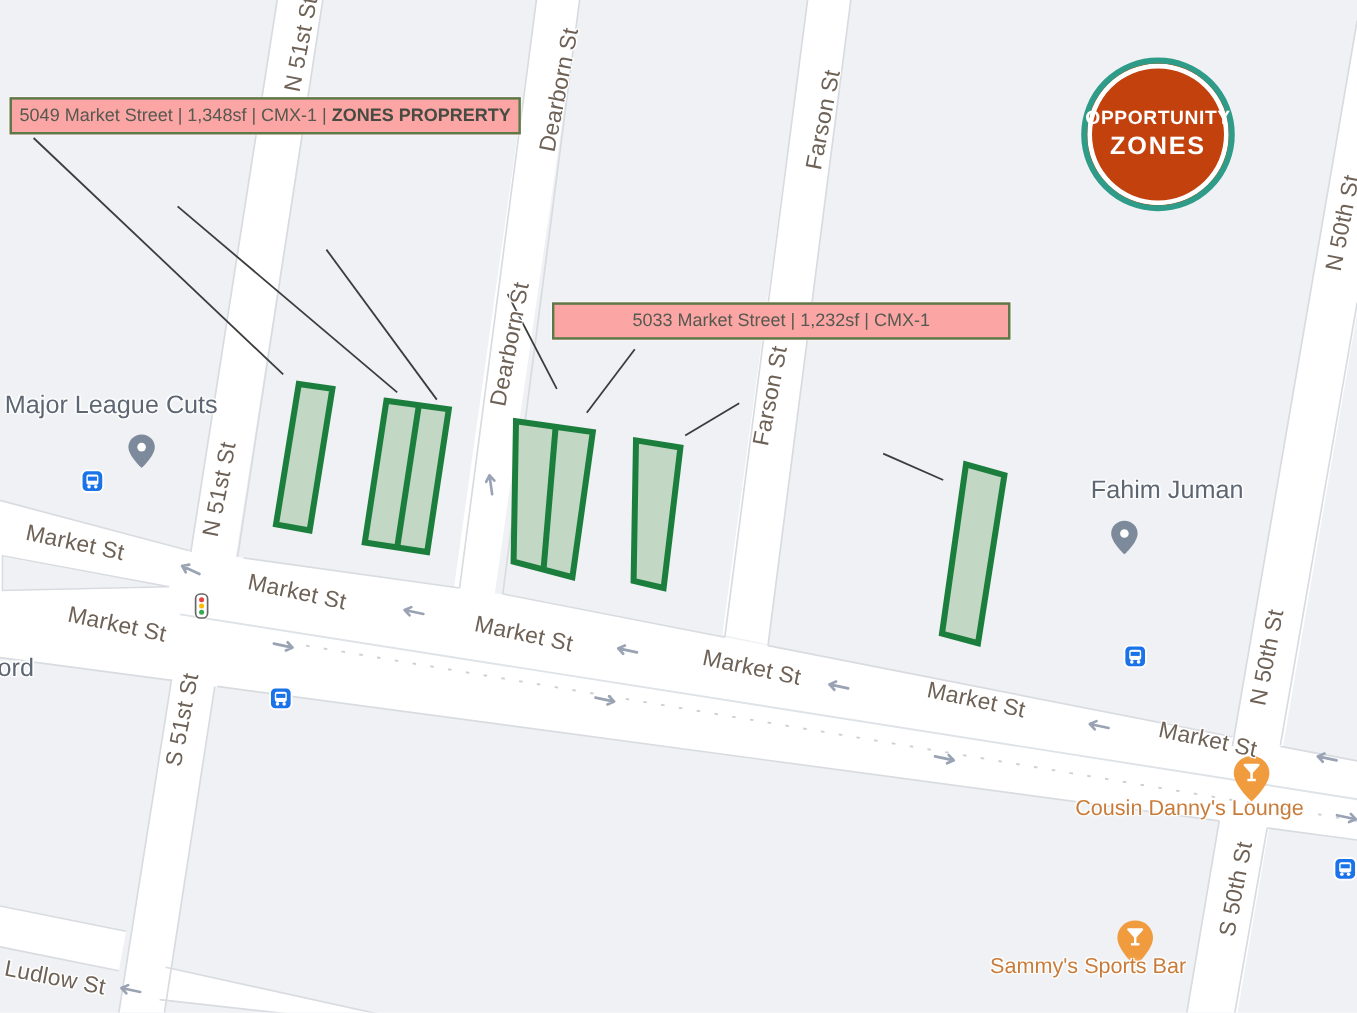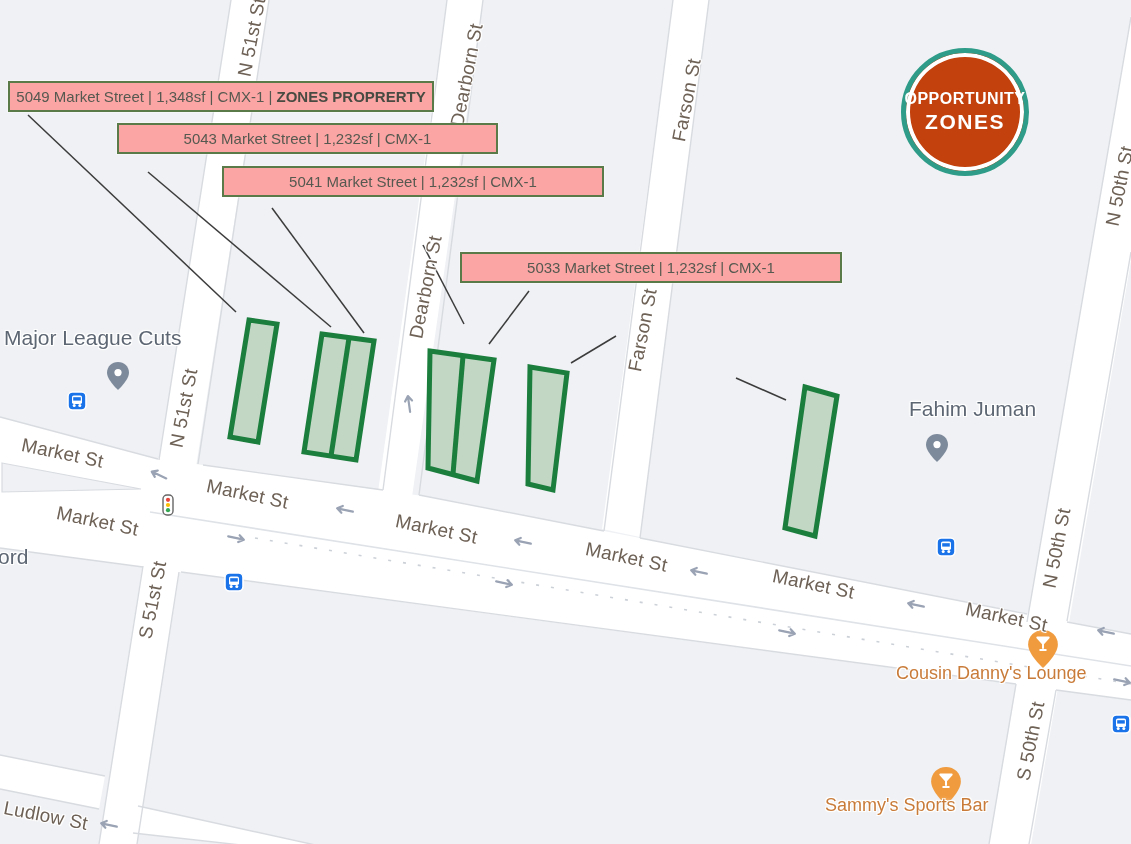--- a/index.html
+++ b/index.html
@@ -227,22 +227,20 @@
   <div class="street-label vlabel sl16">S 51st St</div>
   <div class="street-label sl17">Ludlow St</div>
 
   <div class="poi poi1">Major League Cuts</div>
   <div class="poi poi2">Fahim Juman</div>
   <div class="poi orange poi3">Cousin Danny's Lounge</div>
   <div class="poi orange poi4">Sammy's Sports Bar</div>
   <div class="poi poi5">ord</div>
 
   <div class="plabel p1"><span>5049 Market Street | 1,348sf | CMX-1 | </span><b>ZONES PROPRERTY</b></div>
-  <div class="plabel p2"><span>5043 Market Street | 1,232sf | CMX-1</span><b></b></div>
-  <div class="plabel p3"><span>5041 Market Street | 1,232sf | CMX-1</span><b></b></div>
   <div class="plabel p5"><span>5033 Market Street | 1,232sf | CMX-1</span><b></b></div>
 
   <div class="badge">
     <div class="l1">OPPORTUNITY</div>
     <div class="l2">ZONES</div>
   </div>
 
 </div>
 
 </body></html>

